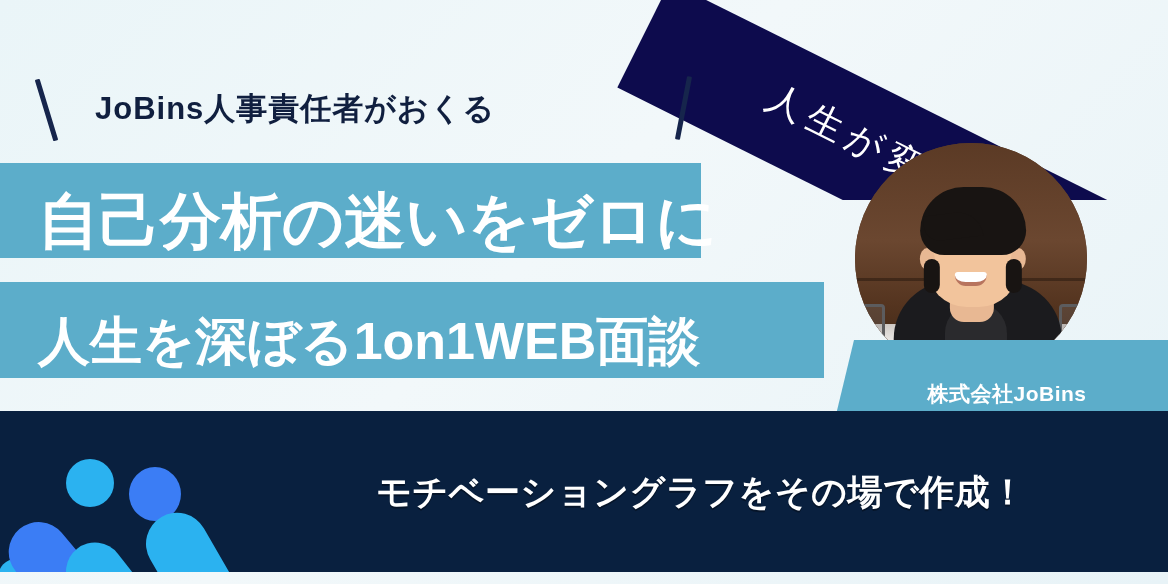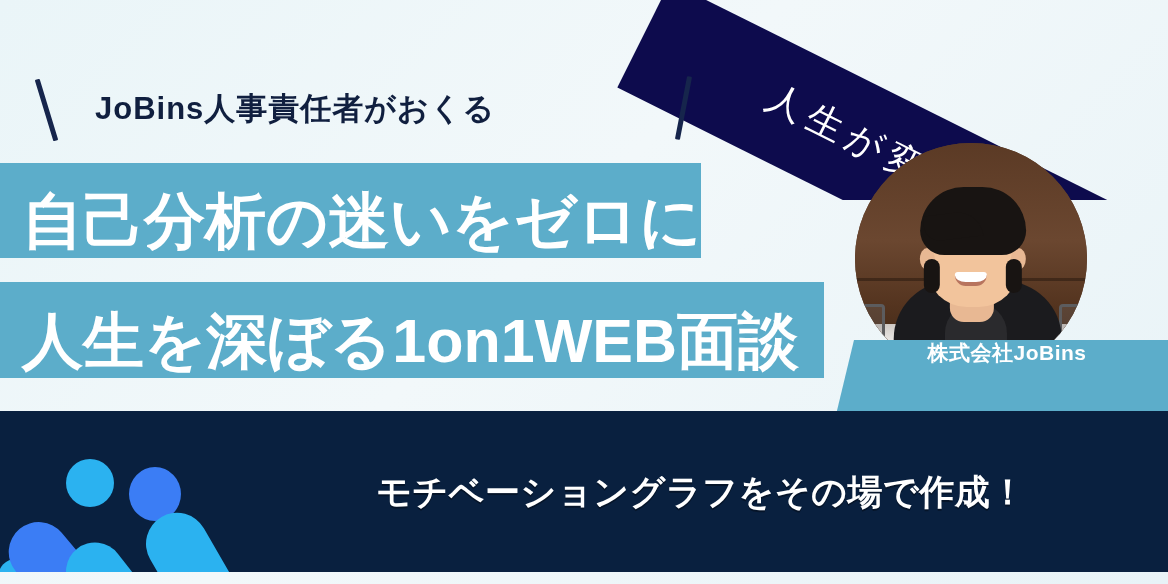--- a/index.html
+++ b/index.html
@@ -69,26 +69,26 @@
     background:#5cadca;
     display:flex;
     align-items:center;
   }
   .band-1{ left:0; top:163px; width:701px; height:95px; }
   .band-2{ left:0; top:282px; width:824px; height:96px; }
   .band-text{
     color:#ffffff;
     font-weight:bold;
     white-space:nowrap;
-    padding-left:22px;
+    padding-left:38px;
     letter-spacing:0px;
     margin-top:23px;
   }
   .band-1 .band-text{ font-size:61px; }
-  .band-2 .band-text{ font-size:61px; }
+  .band-2 .band-text{ font-size:52px; }
 
   
   .portrait{
     position:absolute;
     left:855px; top:143px;
     width:232px; height:232px;
     border-radius:50%;
     overflow:hidden;
     background:#5a3c2a;
   }
@@ -204,21 +204,21 @@
   
   .nameplate{
     position:absolute;
     left:828px; top:340px;
     width:340px; height:108px;
     background:#5cadca;
     clip-path:polygon(26px 0, 340px 0, 340px 108px, 0 108px);
     display:flex;
     flex-direction:column;
     align-items:center;
-    justify-content:flex-start;
+    justify-content:center;
     padding-left:18px;
   }
   .np-company,.np-role{
     color:#ffffff;
     font-size:21px;
     font-weight:bold;
     line-height:1.22;
     letter-spacing:0.5px;
   }
   .np-name{

